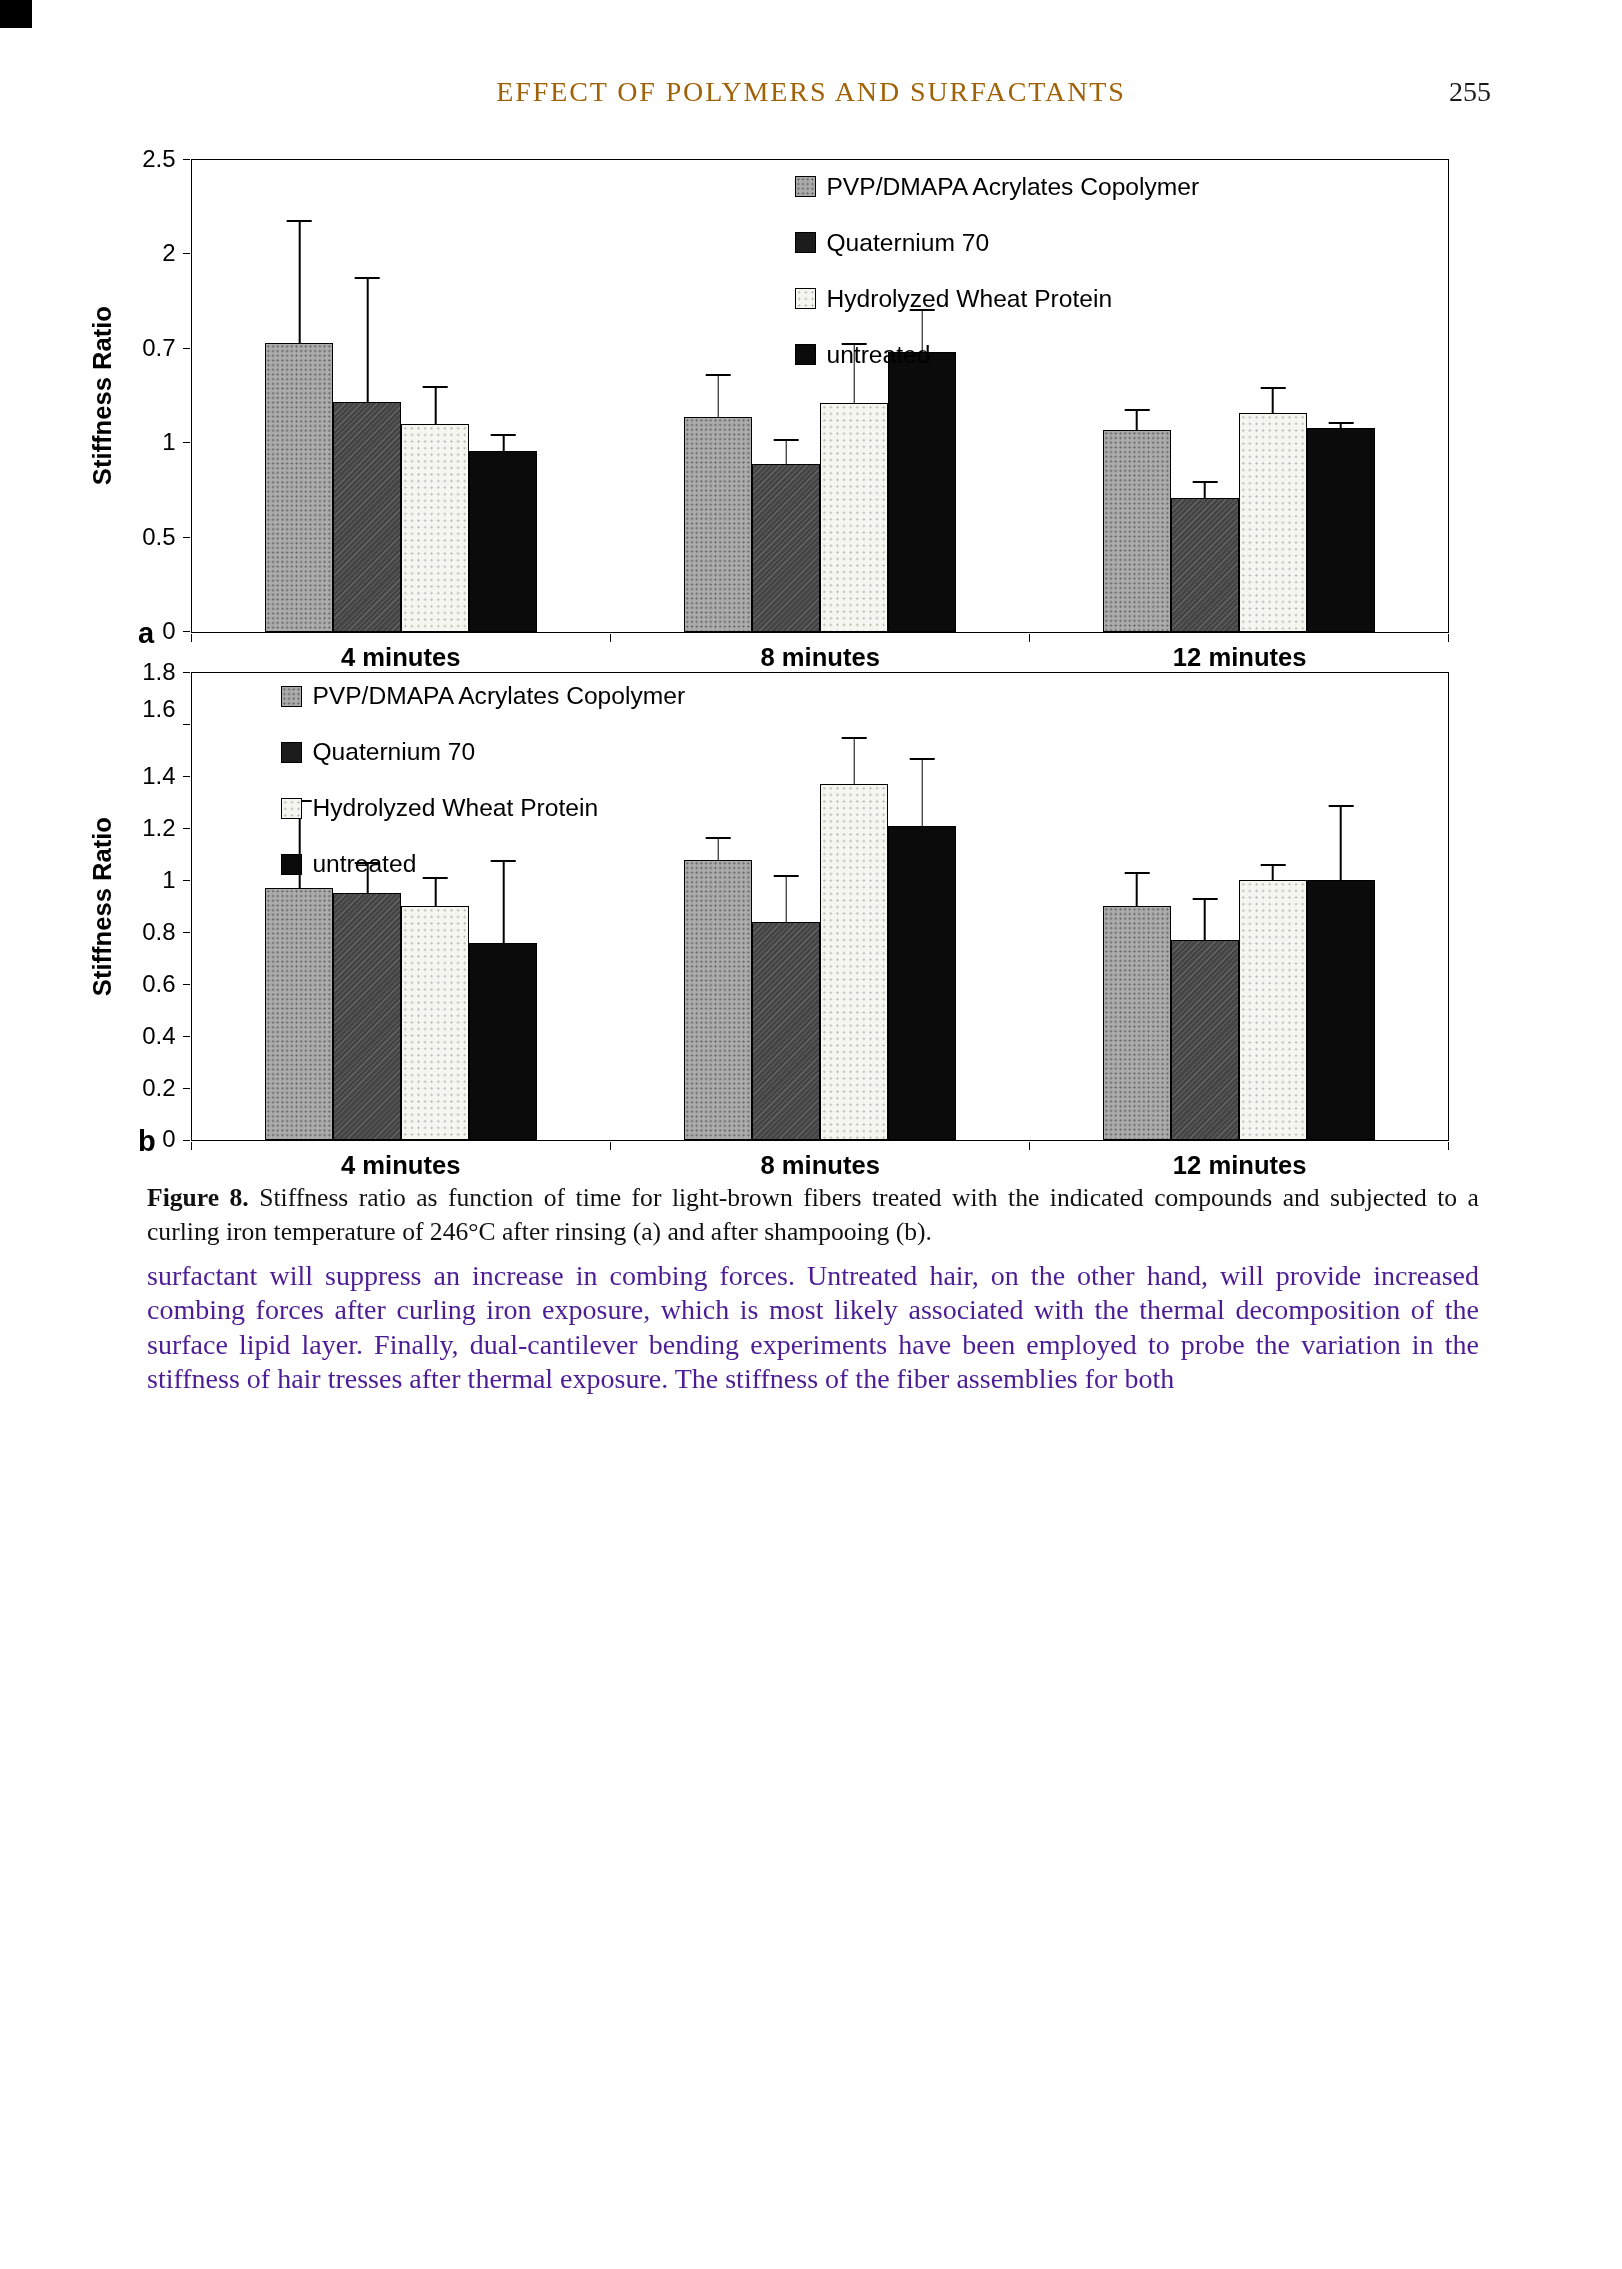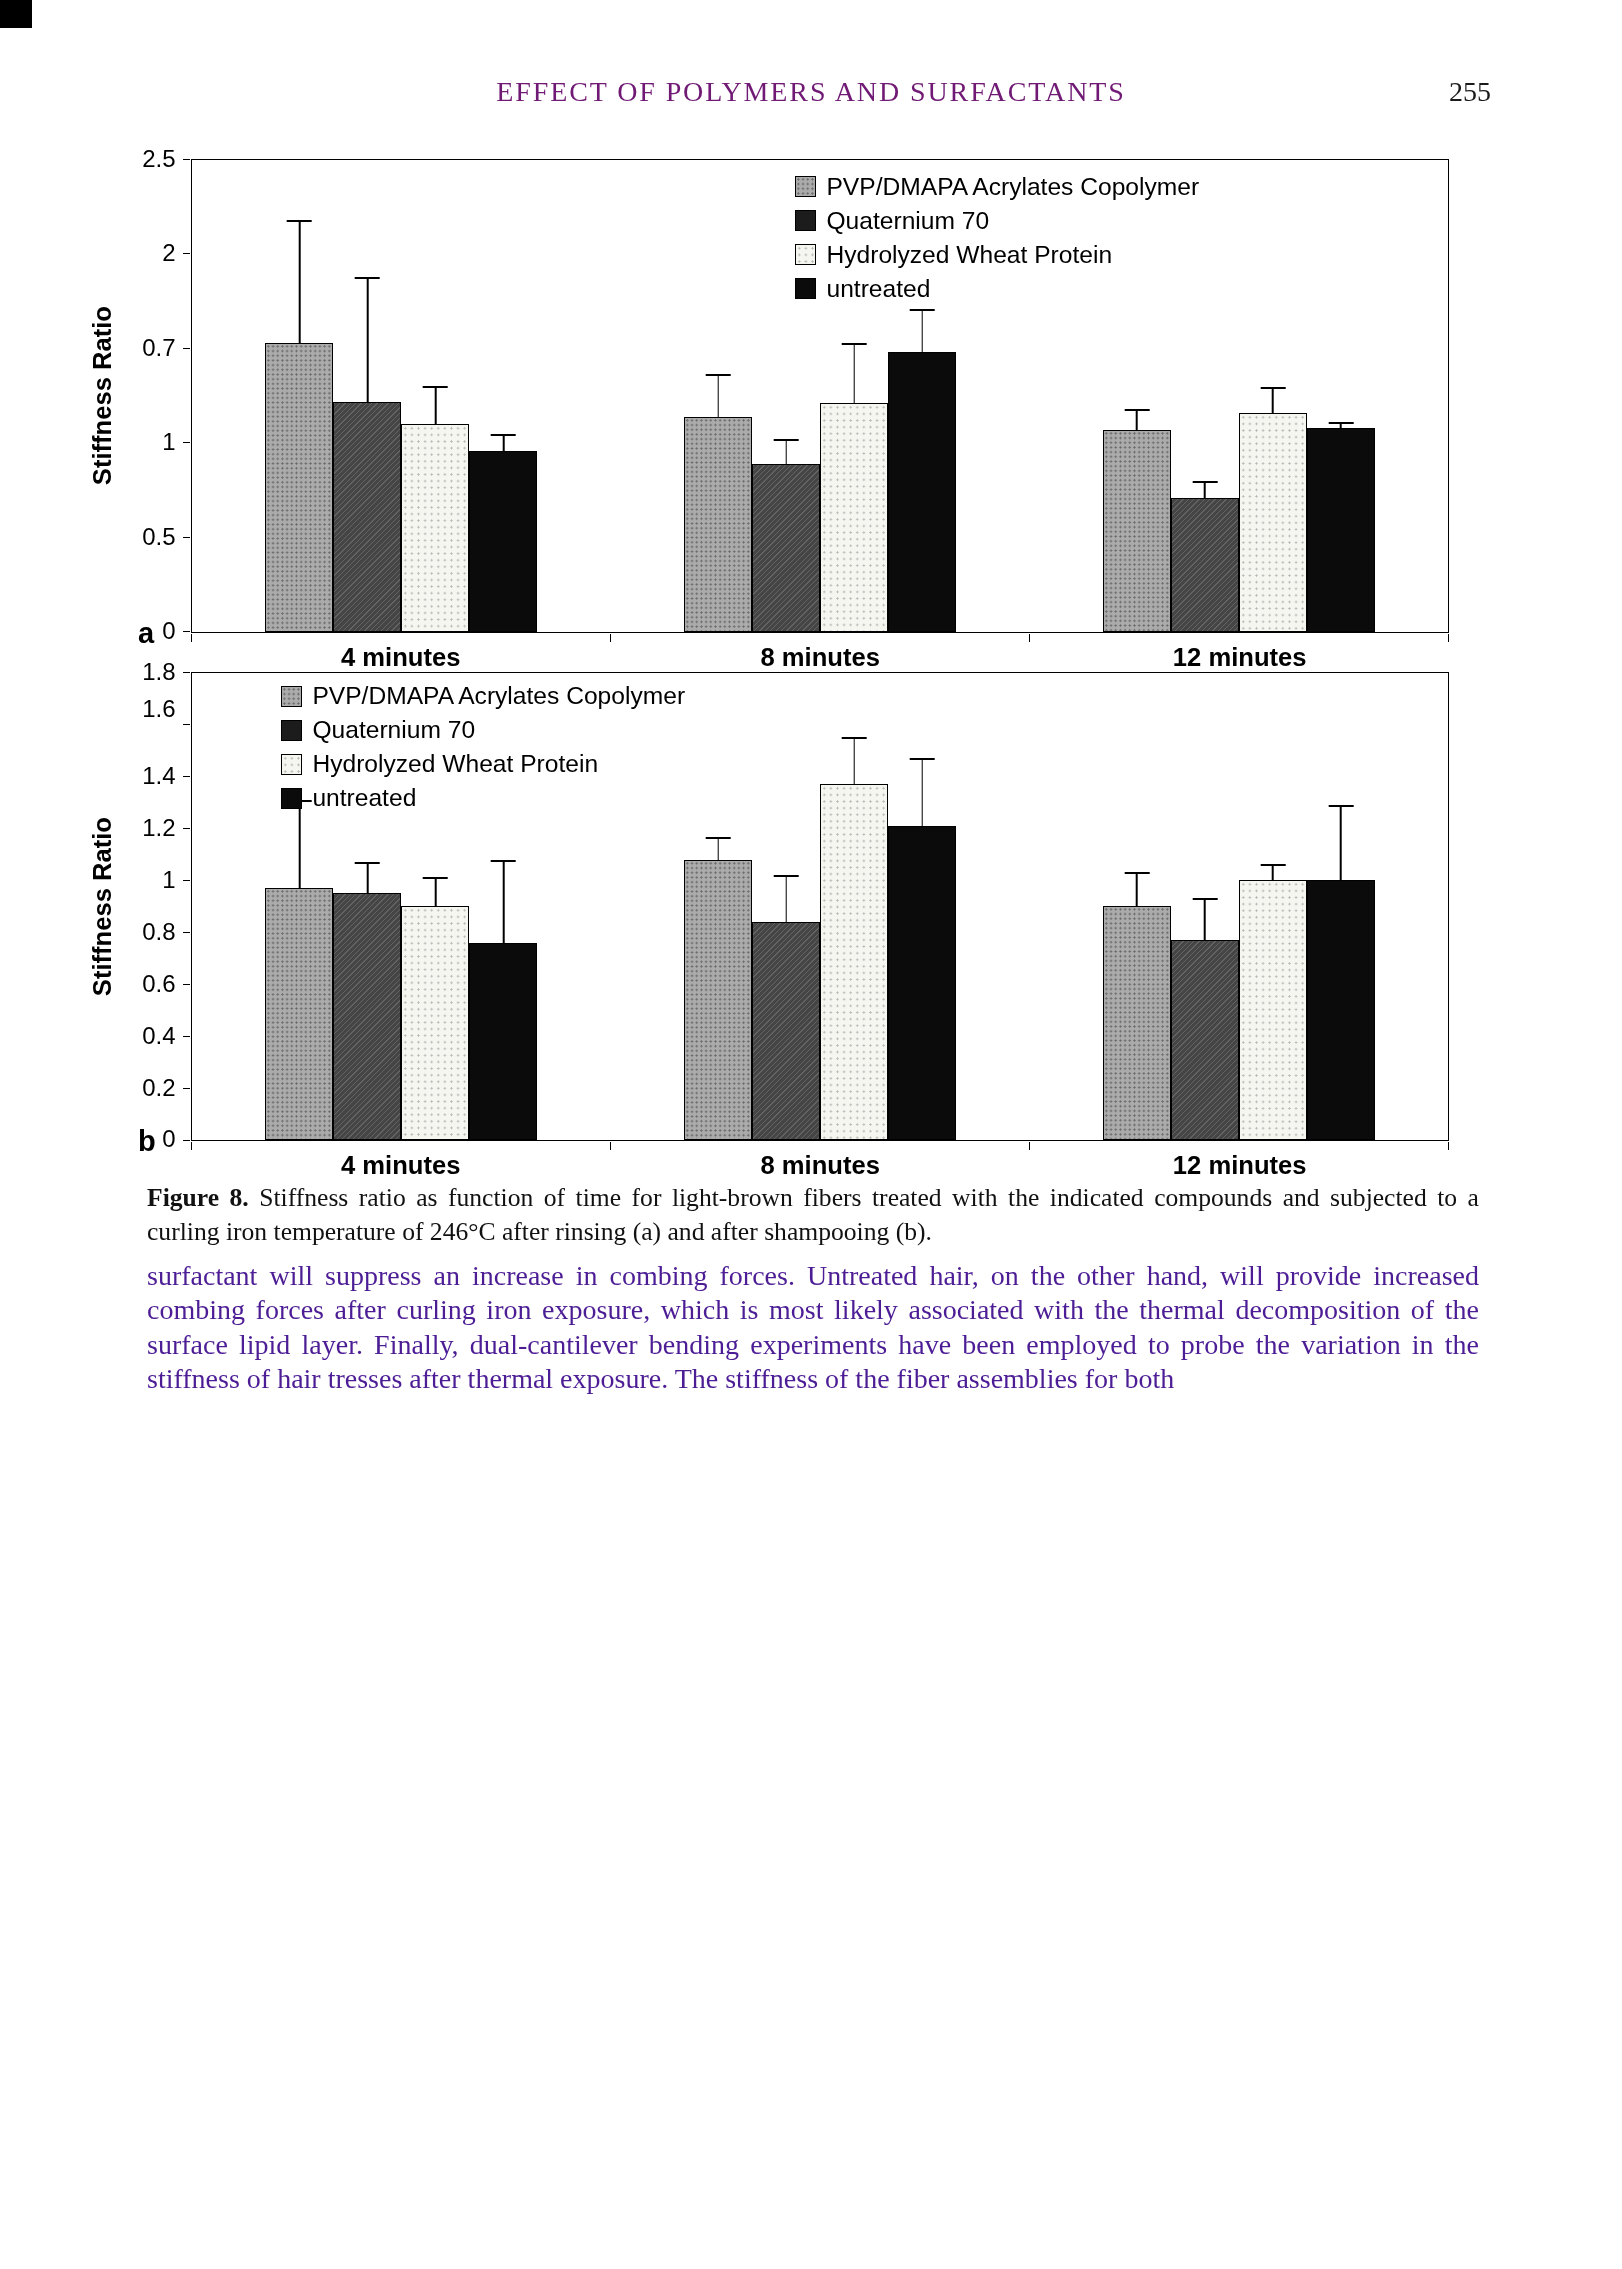--- a/index.html
+++ b/index.html
@@ -4,21 +4,21 @@
 <style>
   html,body{margin:0;padding:0;}
   body{
     width:1622px;height:2269px;position:relative;background:#ffffff;
     font-family:"Liberation Serif", serif;color:#111;
     overflow:hidden;
   }
   .scan-corner{position:absolute;left:0;top:0;width:32px;height:28px;background:#000;}
   .page-header{
     position:absolute;top:76px;left:0;width:100%;text-align:center;
-    font-size:28px;letter-spacing:1.9px;color:#701a75;
+    font-size:28px;letter-spacing:1.9px;color:#a16207;
   }
   .page-number{position:absolute;top:76px;right:131px;font-size:28px;color:#1a1a1a;}
 
   
   .chart-section{position:absolute;left:85px;width:1372px;}
   #chart-a{top:151px;height:525px;}
   #chart-b{top:664px;height:520px;}
 
   .ylabel-wrap{position:absolute;left:0;top:7.6px;bottom:43px;width:34px;
     display:flex;align-items:center;justify-content:center;}
@@ -41,21 +41,21 @@
   .err-bar{position:absolute;left:50%;width:24.6px;transform:translateX(-50%);z-index:3;}
   .err-bar::before{content:"";position:absolute;left:50%;margin-left:-0.9px;top:0;bottom:0;width:1.9px;background:#000;}
   .err-bar::after{content:"";position:absolute;left:0;right:0;top:0;height:1.9px;background:#000;}
 
   .x-axis-labels{position:absolute;left:106px;right:7.6px;bottom:4.7px;height:34px;}
   .xlab{position:absolute;top:5.7px;text-align:center;
     font:bold 25.6px "Liberation Sans",sans-serif;color:#000;}
   .panel-label{position:absolute;left:53px;bottom:26.5px;
     font:bold 29px "Liberation Sans",sans-serif;color:#000;}
 
-  .legend{position:absolute;display:flex;flex-direction:column;gap:6px;z-index:5;}
+  .legend{position:absolute;display:flex;flex-direction:column;gap:28px;z-index:5;}
   .leg-right{top:13.2px;left:48%;}
   .leg-left{top:9.5px;left:89px;}
   .leg-item{display:flex;align-items:center;gap:10.4px;}
   .swatch{width:21px;height:21px;border:0.9px solid #000;flex:0 0 auto;box-sizing:border-box;}
   .leg-text{font:24.6px "Liberation Sans",sans-serif;color:#000;white-space:nowrap;}
 
   
   .s-pvp{background-color:#ababab;
     background-image:radial-gradient(#6b6b6b 0.9px, transparent 1.2px);
     background-size:4.7px 4.7px;}

